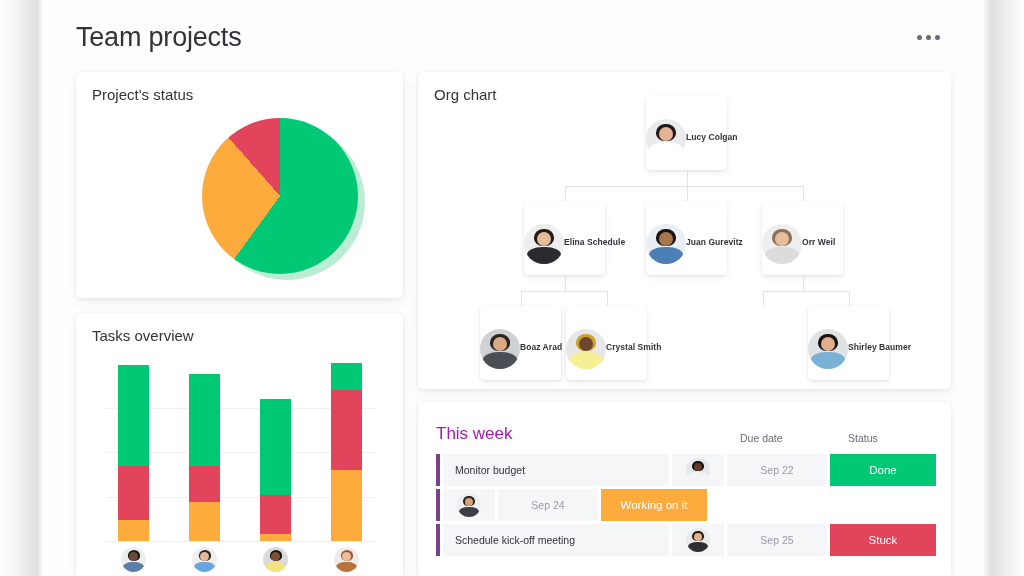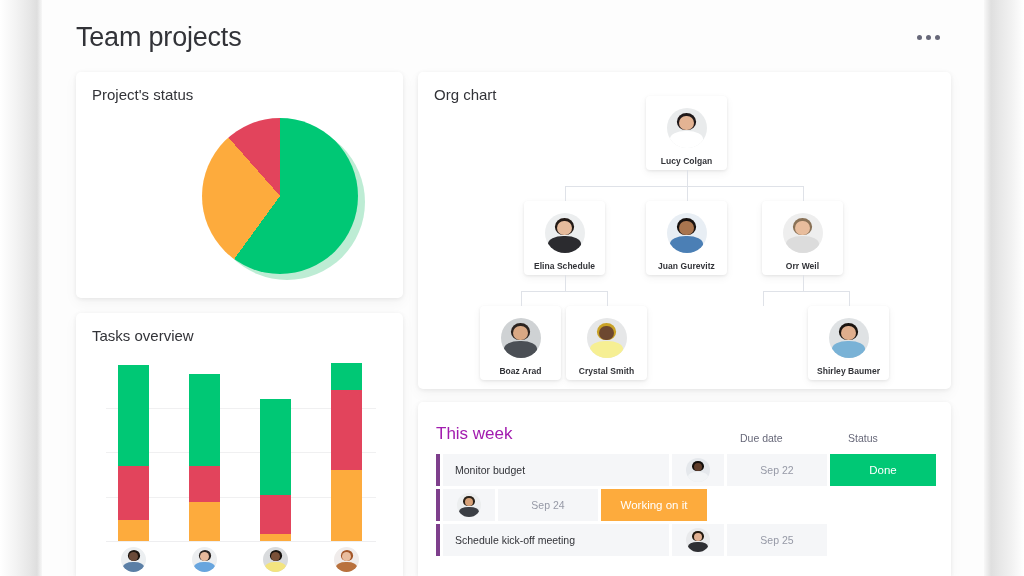--- a/index.html
+++ b/index.html
@@ -100,21 +100,21 @@
   }
   .av .hair  { position: absolute; border-radius: 50% 50% 45% 45%; }
   .av .head  { position: absolute; border-radius: 50%; }
   .av .body  { position: absolute; border-radius: 46% 46% 0 0; }
 
   
   .org { position: absolute; left: 0; top: 12px; width: 533px; height: 305px; }
   .node {
     position: absolute; background: #ffffff; border-radius: 4px;
     box-shadow: 0 1px 3px rgba(0,0,0,0.08), 0 3px 9px rgba(0,0,0,0.055);
-    display: flex; flex-direction: column; align-items: center;
+    display: flex; flex-direction: row; align-items: center;
   }
   .node .nav-av { margin-top: 12px; }
   .node .nname {
     margin-top: 8px; font-size: 8.5px; color: #323338; font-weight: 700;
     letter-spacing: 0.05px; white-space: nowrap;
   }
   .conn { position: absolute; background: #dfe2e8; }
   .conn.h { height: 1px; }
   .conn.v { width: 1px; }
 
@@ -338,20 +338,21 @@
             <div class="accent"></div>
             <div class="cell-name">Schedule kick-off meeting</div>
             <div class="cell-person">
               <div class="av" style="width: 24px; height: 24px; background: rgb(233, 234, 236);">
                 <div class="hair" style="width: 11.52px; height: 10.08px; left: 6.24px; top: 2.88px; background: rgb(35, 25, 15);"></div>
                 <div class="head" style="width: 8.64px; height: 8.64px; left: 7.68px; top: 4.8px; background: rgb(224, 176, 146);"></div>
                 <div class="body" style="width: 20.16px; height: 10.08px; left: 1.92px; bottom: 0px; background: rgb(46, 47, 51);"></div>
               </div>
             </div>
             <div class="cell-due">Sep 25</div>
+            <div class="cell-status" style="background: rgb(226, 68, 92);">Stuck</div>
           </div>
         </div>
     </div>
 
   </div>
 
   <div class="edge-left"></div>
   <div class="edge-right"></div>
 </div>
 

